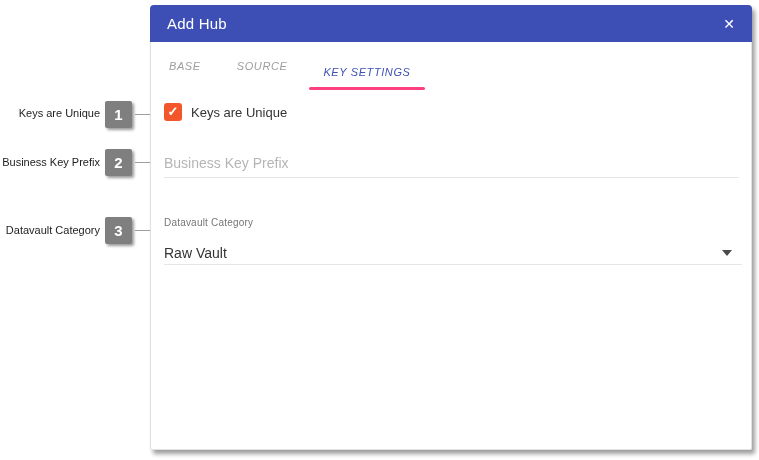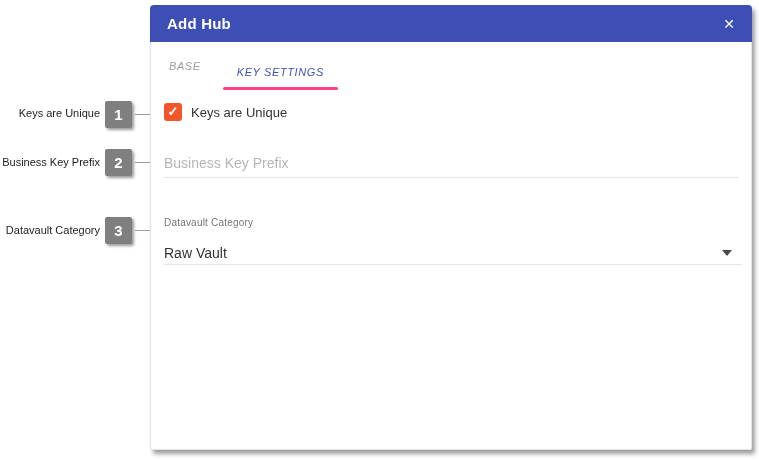--- a/index.html
+++ b/index.html
@@ -21,21 +21,21 @@
 
   
   .dialog{position:absolute;left:150px;top:5px;width:602px;height:445px;
     background:#fff;border:1px solid #e2e2e2;border-top:none;
     border-radius:4px 4px 2px 2px;
     box-shadow:3px 4px 4px rgba(0,0,0,0.38);}
   .dialog-header{position:absolute;left:-1px;top:0;width:602px;height:37px;
     background:var(--header-bg);border-radius:4px 4px 0 0;
     display:flex;align-items:center;justify-content:space-between;
     padding:0 17px;}
-  .dialog-title{color:#fff;font-size:15px;font-weight:700;letter-spacing:.2px;}
+  .dialog-title{color:#fff;font-size:15px;font-weight:400;letter-spacing:.2px;}
   .close-btn{color:#fff;font-size:14px;line-height:14px;cursor:pointer;
     font-weight:400;}
 
   
   .tab-bar{position:absolute;left:0;top:37px;width:100%;height:48px;
     display:flex;align-items:stretch;padding-left:4px;font-style:italic;}
   .tab{position:relative;display:flex;align-items:center;padding:0 14px;
     margin-right:8px;font-size:11px;font-weight:500;letter-spacing:.6px;
     color:var(--inactive-tab);cursor:pointer;}
   .tab.active{color:var(--active-tab);margin-top:12px;}
@@ -101,20 +101,24 @@
     <div class="dialog-header">
       <span class="dialog-title">Add Hub</span>
       <span class="close-btn">✕</span>
     </div>
 
     <div class="tab-bar">
       <div class="tab">
         <span>BASE</span>
 
       </div>
+      <div class="tab">
+        <span>SOURCE</span>
+
+      </div>
       <div class="tab active">
         <span>KEY SETTINGS</span>
         <span class="ink"></span>
       </div>
     </div>
 
     <div class="checkbox-row">
       <span class="checkbox">
         <span>✓</span>
       </span>

